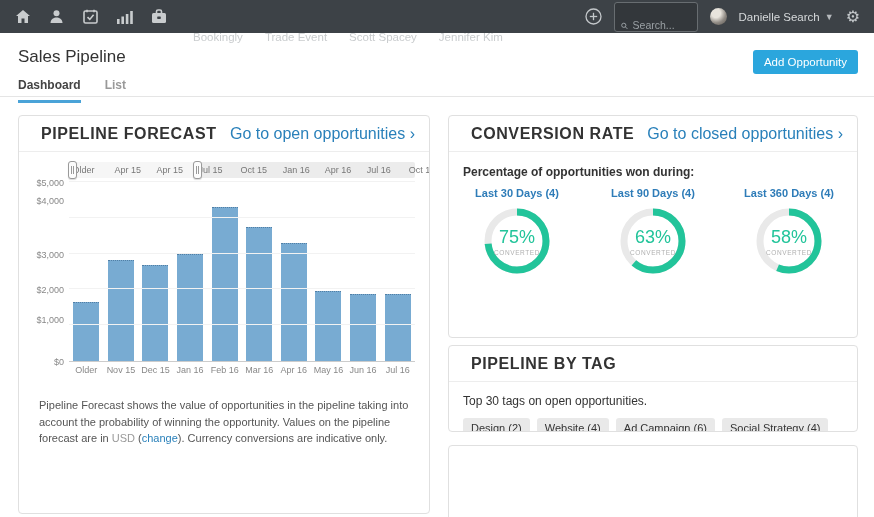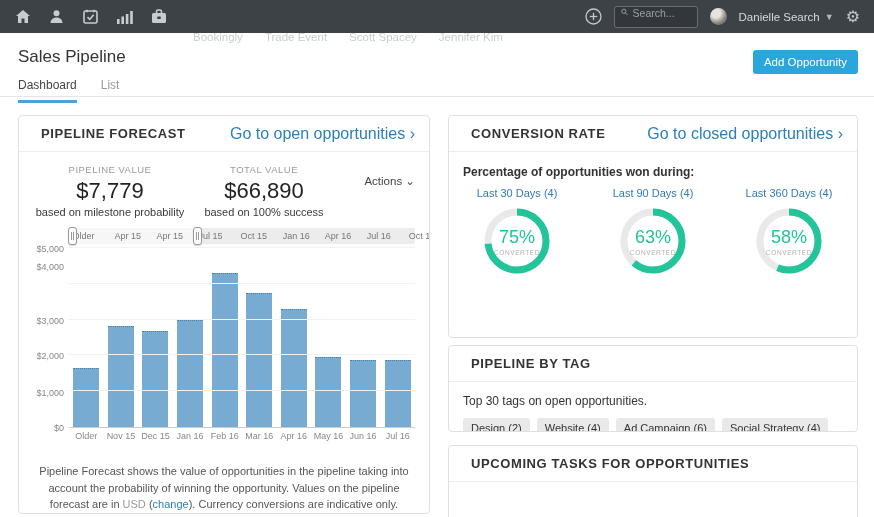--- a/index.html
+++ b/index.html
@@ -9,46 +9,46 @@
   
   .topbar { position:absolute; top:0; left:0; width:874px; height:33px;
     background:#3d4247; display:flex; align-items:center; padding:0 14px; }
   .nav-icons { display:flex; align-items:center; gap:17px; margin-right:26px; }
   .nav-ic { width:17px; height:17px; display:flex; align-items:center; justify-content:center; cursor:pointer; }
   .nav-ic svg { display:block; }
   .nav-links { display:flex; align-items:center; gap:22px; }
   .nav-link { font-size:11.5px; color:#c9ccce; cursor:pointer;margin-top:40px; }
   .topbar-right { margin-left:auto; display:flex; align-items:center; gap:12px; }
   .plus-ic { width:17px; height:17px; cursor:pointer; }
-  .searchbox { display:flex; align-items:flex-start; gap:5px; width:84px; height:22px;
+  .searchbox { display:flex; align-items:flex-end; gap:5px; width:84px; height:30px;
     background:#33373b; border:1px solid #686d71; border-radius:3px; padding:0 6px; }
   .searchbox input { border:none; background:transparent; outline:none; width:58px;
     font-size:10.5px; color:#b7bbbe; font-family:"Liberation Sans", sans-serif; }
   .searchbox input::placeholder { color:#9aa0a4; }
   .avatar { width:17px; height:17px; border-radius:50%;
     background:radial-gradient(circle at 35% 30%, #e8e4dd 0 28%, #8f8a84 60%, #55504b 100%); }
   .user-name { font-size:11.5px; color:#d6d9db; cursor:pointer; display:flex; align-items:center; gap:5px; }
   .caret { font-size:9px; color:#b6babd; }
   .gear { font-size:16px; color:#c3c7ca; cursor:pointer; line-height:1; }
 
   
   .page-title { position:absolute; top:47px; left:18px; font-size:17px; color:#333; }
   .add-btn { position:absolute; top:50px; right:16px; background:#2ba6dd; color:#fff;
     font-size:11.5px; padding:6px 11px; border:none; border-radius:3px; cursor:pointer;
     font-family:"Liberation Sans", sans-serif; }
-  .tabs { position:absolute; top:78px; left:18px; display:flex; gap:24px; }
+  .tabs { position:absolute; top:78px; left:18px; display:flex; gap:24px;font-weight:bold; }
   .tab { font-size:12px; color:#999; padding-bottom:8px; cursor:pointer; border-bottom:3px solid transparent; }
   .tab.active { color:#444; border-bottom-color:#4aa3d8; }
   .tabs-rule { position:absolute; top:96px; left:0; width:874px; height:1px; background:#e5e5e5; }
 
   
   .card { position:absolute; background:#fff; border:1px solid #e0e0e0; border-radius:4px; overflow:hidden; }
   .card-head { height:36px; display:flex; align-items:center; justify-content:space-between;
     padding:0 14px; border-bottom:1px solid #ededed; }
-  .card-title { font-size:13px; font-weight:bold; letter-spacing:.6px; color:#333;padding-left:8px; }
+  .card-title { font-size:16px; font-weight:bold; letter-spacing:.6px; color:#333;padding-left:8px; }
   .card-link { font-size:16px; color:#2980ba; cursor:pointer; text-decoration:none; }
 
   #forecast-card { left:18px; top:115px; width:412px; height:399px; }
   #conversion-card { left:448px; top:115px; width:410px; height:223px; }
   #tags-card { left:448px; top:345px; width:410px; height:87px; }
   #tasks-card { left:448px; top:445px; width:410px; height:80px; }
 
   
   .stats-row { display:flex; padding:12px 14px 0 14px; }
   .stat { flex:1; text-align:center; }
@@ -75,29 +75,29 @@
   .y-tick { position:absolute; right:5px; font-size:9px; color:#888; transform:translateY(50%); }
   .plot { position:relative; flex:1; height:180px; border-bottom:1px solid #ccc; }
   .gridline { position:absolute; left:0; right:0; height:1px; background:#f2f2f2; }
   .bars { position:absolute; left:0; right:0; top:0; bottom:0; display:flex;
     align-items:flex-end; justify-content:space-around; }
   .bar { width:26px; background:#78abd2; border-top:1px dotted #517fa5; }
   .x-labels { display:flex; justify-content:space-around; margin:3px 14px 0 50px; }
   .x-label { flex:1; text-align:center; font-size:9px; color:#888; white-space:nowrap; }
 
   .forecast-footer { margin:22px 20px 0 20px; font-size:11px; color:#555;
-    text-align:center; line-height:1.5; }
+    line-height:1.5; }
   .muted { color:#999; }
   .inline-link { color:#2980ba; cursor:pointer; }
 
   
   .conv-subtitle { font-size:12px; color:#333; padding:13px 14px 0 14px;font-weight:bold; }
   .donut-row { display:flex; justify-content:space-around; margin-top:8px; }
   .donut-block { text-align:center; width:120px; }
-  .donut-title { font-size:11px; color:#2e7cb8; cursor:pointer; }
+  .donut-title { font-size:11px; color:#2e7cb8; cursor:pointer;font-weight:bold; }
   .donut-wrap { position:relative; width:68px; height:68px; margin:8px auto 0 auto; }
   .donut-wrap svg { display:block; }
   .donut-center { position:absolute; inset:0; display:flex; flex-direction:column;
     align-items:center; justify-content:center; }
   .donut-pct { font-size:18px; color:#22c49a; }
   .donut-cap { font-size:6.5px; color:#b0b0b0; letter-spacing:.6px; margin-top:1px; }
 
   
   .tags-subtitle { font-size:12px; color:#333; padding:12px 14px 0 14px; }
   .tags-row { display:flex; gap:7px; padding:10px 14px 0 14px; flex-wrap:wrap; }
@@ -185,33 +185,20 @@
 <div class="tabs">
     <span class="tab active">Dashboard</span>
     <span class="tab">List</span>
   </div>
 <div class="tabs-rule"></div>
 
 <div class="card" id="forecast-card">
   <div class="card-head">
     <span class="card-title">PIPELINE FORECAST</span>
     <a class="card-link">Go to open opportunities ›</a>
-  </div>
-  <div class="stats-row">
-    <div class="stat">
-      <div class="stat-label">PIPELINE VALUE</div>
-      <div class="stat-value">$7,779</div>
-      <div class="stat-caption">based on milestone probability</div>
-    </div>
-    <div class="stat">
-      <div class="stat-label">TOTAL VALUE</div>
-      <div class="stat-value">$66,890</div>
-      <div class="stat-caption">based on 100% success</div>
-    </div>
-    <div class="actions-link">Actions ⌄</div>
   </div>
   <div class="slider">
       <div class="slider-range" style="left: 0%; width: 36%;"></div>
       <span class="slider-label" style="left: 1%;">Older</span>
       <span class="slider-label" style="left: 13.15%;">Apr 15</span>
       <span class="slider-label" style="left: 25.3%;">Apr 15</span>
       <span class="slider-label" style="left: 37.45%;">Jul 15</span>
       <span class="slider-label" style="left: 49.6%;">Oct 15</span>
       <span class="slider-label" style="left: 61.75%;">Jan 16</span>
       <span class="slider-label" style="left: 73.9%;">Apr 16</span>
@@ -220,21 +207,21 @@
       <div class="slider-handle" style="left: calc(0% - 1px);">
         <i></i>
       </div>
       <div class="slider-handle" style="left: calc(36% - 1px);">
         <i></i>
       </div>
     </div>
   <div class="chart-wrap">
     <div class="y-axis">
         <span class="y-tick" style="bottom: 0px;">$0</span>
-        <span class="y-tick" style="bottom: 35px;">$1,000</span>
+        <span class="y-tick" style="bottom: 42px;">$1,000</span>
         <span class="y-tick" style="bottom: 71.6px;">$2,000</span>
         <span class="y-tick" style="bottom: 107.4px;">$3,000</span>
         <span class="y-tick" style="bottom: 161px;">$4,000</span>
         <span class="y-tick" style="bottom: 179px;">$5,000</span>
       </div>
     <div class="plot">
       <div class="bars">
           <div class="bar" style="height: 59px; background: rgb(120, 171, 210);"></div>
           <div class="bar" style="height: 101px; background: rgb(120, 171, 210);"></div>
           <div class="bar" style="height: 96px; background: rgb(120, 171, 210);"></div>
@@ -326,16 +313,13 @@
   <div class="tags-subtitle">Top 30 tags on open opportunities.</div>
   <div class="tags-row">
       <span class="tag-pill">Design (2)</span>
       <span class="tag-pill">Website (4)</span>
       <span class="tag-pill">Ad Campaign (6)</span>
       <span class="tag-pill">Social Strategy (4)</span>
     </div>
 </div>
 
 <div class="card" id="tasks-card">
-  <div class="card-head">
-    <span class="card-title">UPCOMING TASKS FOR OPPORTUNITIES</span>
-  </div>
 </div>
 
 </body></html>

